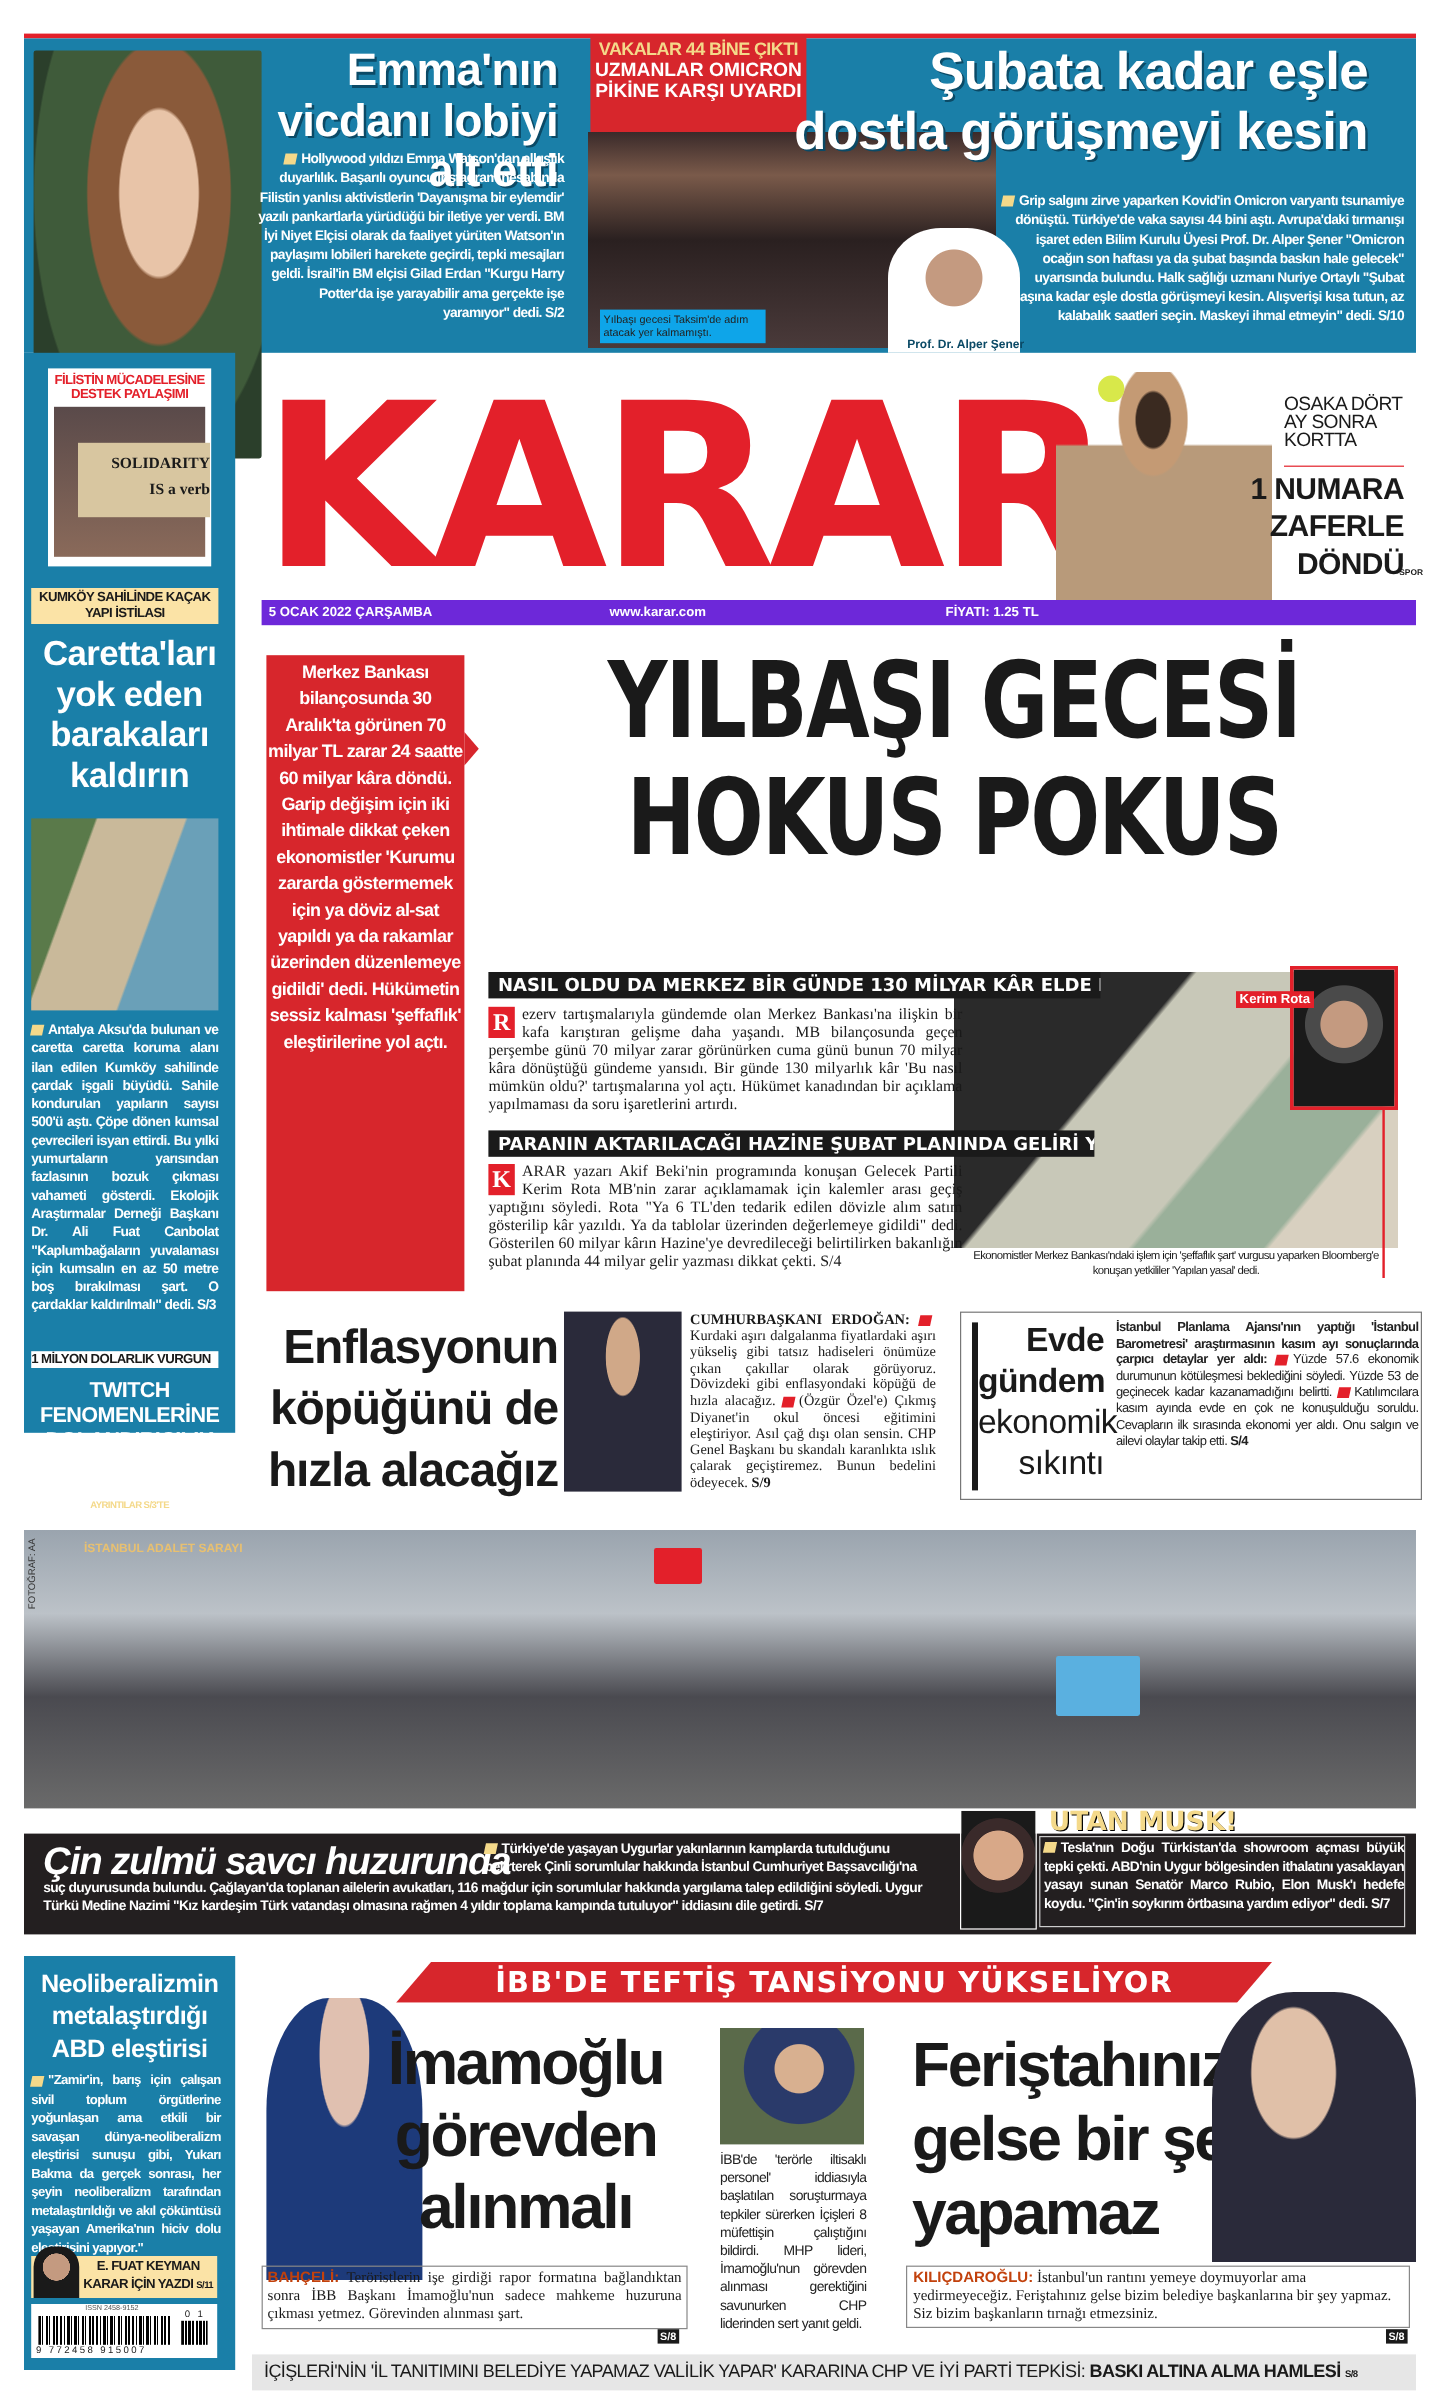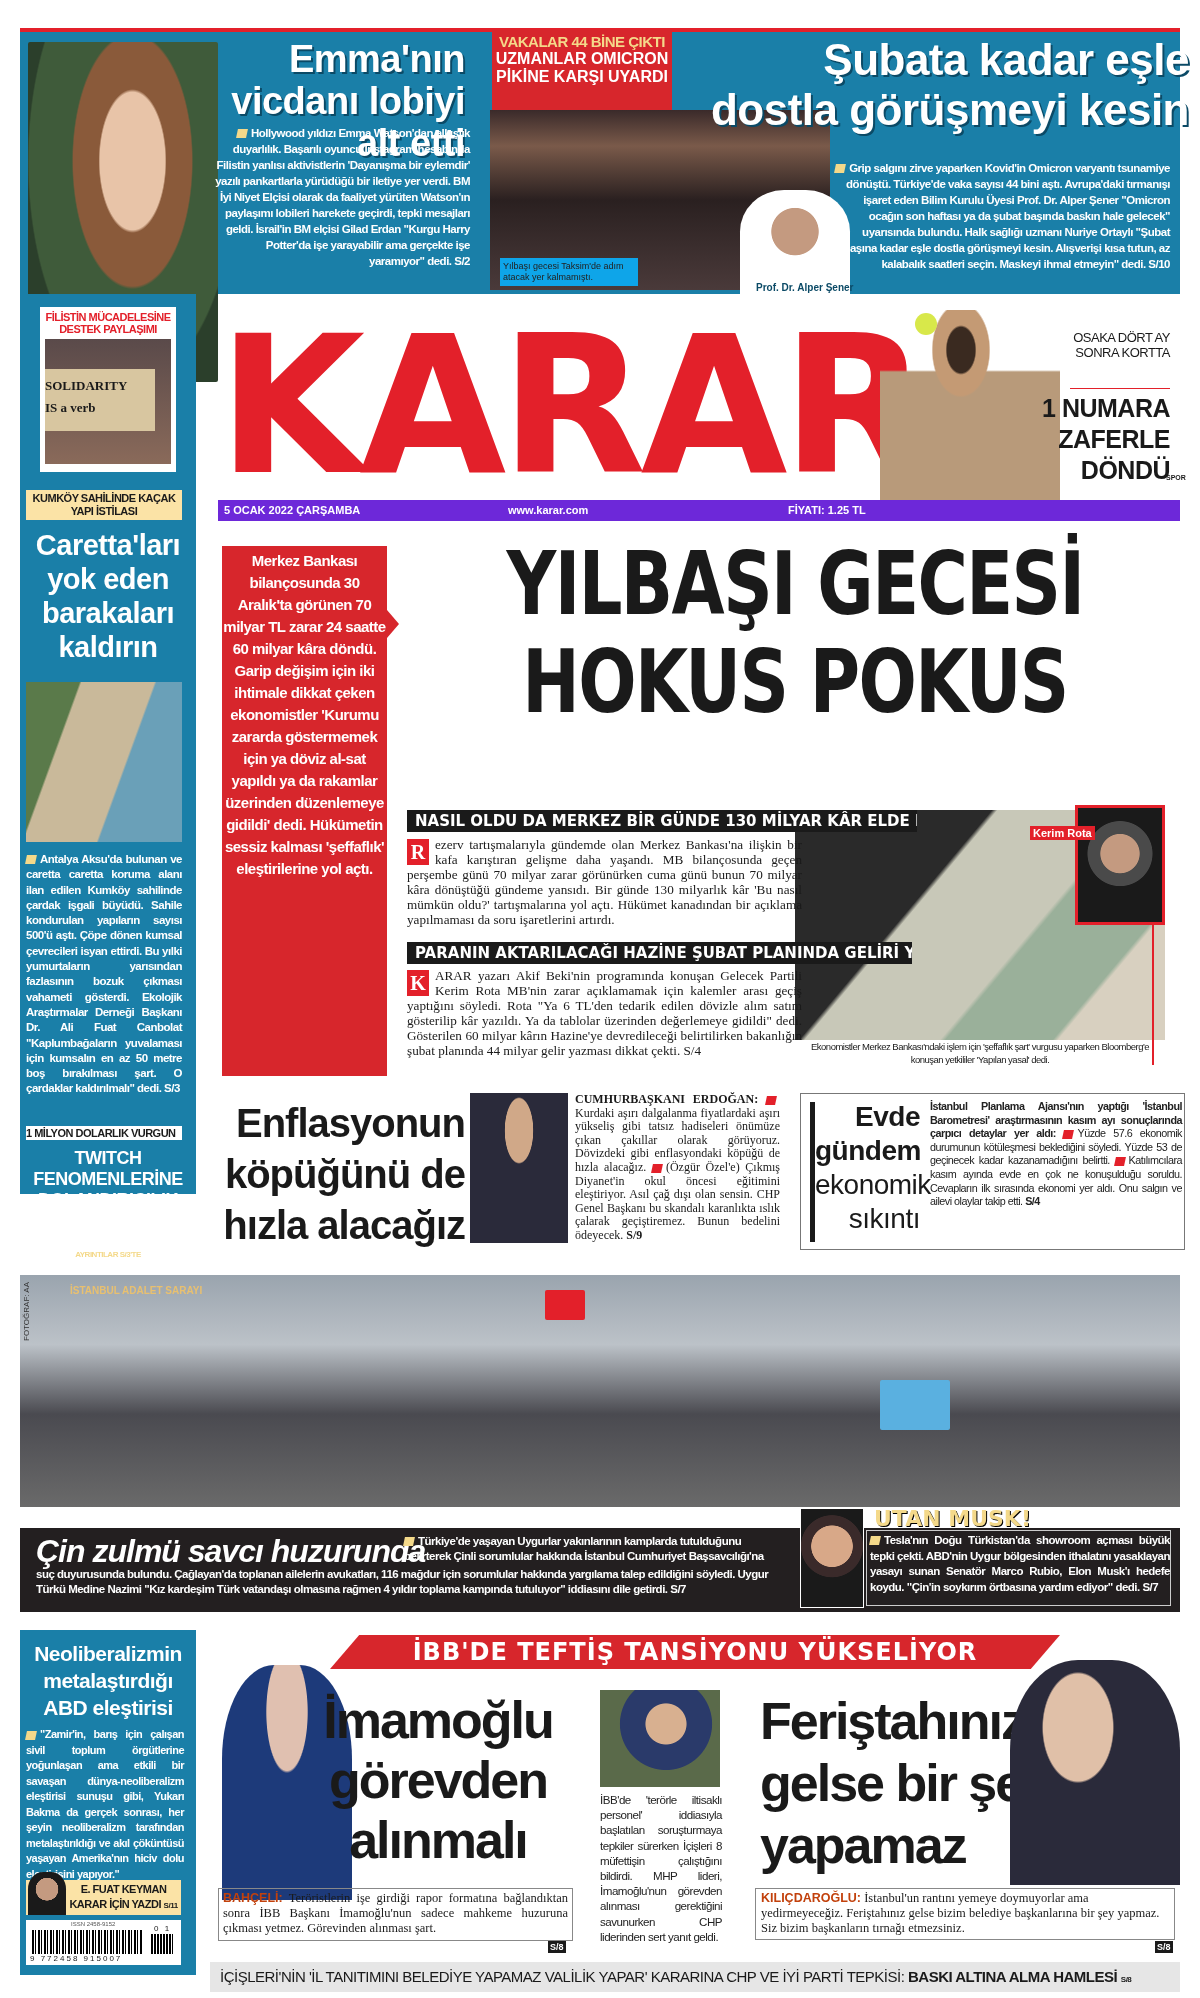--- a/index.html
+++ b/index.html
@@ -19,42 +19,42 @@
 #emma-photo{left:28px;top:42px;width:190px;height:340px;background:radial-gradient(ellipse at 55% 35%,#e8c4a8 0 22%,#8a5a3a 23% 40%,#3f5b3a 41% 70%,#2b3f2b 71%);border-radius:2px}
 #emma-title{left:215px;top:38px;width:250px;text-align:right;color:#fff;font-weight:bold;font-size:38px;line-height:42px;text-shadow:2px 2px 0 #0b4a66}
 #emma-text{left:215px;top:125px;width:255px;text-align:right;color:#fff;font-size:11.5px;line-height:16px;font-weight:bold}
 #omicron-box{left:492px;top:30px;width:180px;height:80px;background:#d7262c;text-align:center;color:#fff}
 #omicron-box .k1{color:#f4d98a;font-weight:bold;font-size:15px;margin-top:3px}
 #omicron-box .k2{font-weight:bold;font-size:16px;line-height:18px;font-family:Liberation Sans, sans-serif}
 #crowd-photo{left:490px;top:110px;width:340px;height:180px;background:linear-gradient(180deg,#3a2a2a 0,#7a5a4a 20%,#2a2020 50%,#4a3a3a 100%)}
 #crowd-cap{left:500px;top:258px;width:138px;background:#0ea5e9;color:#222;font-size:9px;line-height:11px;padding:3px}
 #doctor-photo{left:740px;top:190px;width:110px;height:104px;background:radial-gradient(circle at 50% 40%,#c49a80 0 28%,#fff 29%);border-radius:40% 40% 0 0}
 #doctor-cap{left:756px;top:282px;width:100px;font-size:10px;color:#0b4a66;font-weight:bold}
-#subata-title{left:689px;top:35px;width:500px;text-align:right;color:#fff;font-weight:bold;font-size:44px;line-height:50px;text-shadow:2px 2px 0 #0b4a66}
+#subata-title{left:640px;top:35px;width:500px;text-align:right;color:#fff;font-weight:bold;font-size:44px;line-height:50px;text-shadow:2px 2px 0 #0b4a66}
 #subata-text{left:830px;top:160px;width:340px;text-align:right;color:#fff;font-size:11.5px;line-height:16px;font-weight:bold}
 
 
 #side1{left:20px;top:294px;width:176px;height:900px}
 #filistin-box{left:40px;top:307px;width:136px;height:165px;background:#fff;text-align:center}
 #filistin-box .t{color:#e3202a;font-weight:bold;font-size:11px;line-height:12px;padding-top:4px}
 #solidarity{margin:4px auto 0;width:126px;height:125px;background:linear-gradient(#5a4a4a,#8a6a5a);position:relative}
-#solidarity .card{position:absolute;left:0;top:30px;width:110px;height:62px;background:#d8c6a0;font-family:"Liberation Serif",serif;font-weight:bold;font-size:13px;text-align:left;padding-top:6px;line-height:22px}
+#solidarity .card{position:absolute;left:20px;top:30px;width:110px;height:62px;background:#d8c6a0;font-family:"Liberation Serif",serif;font-weight:bold;font-size:13px;text-align:right;padding-top:6px;line-height:22px}
 #kumkoy-box{left:26px;top:490px;width:156px;background:#fbe3a6;text-align:center;font-weight:bold;font-size:11px;line-height:13px;padding:2px 0}
 #caretta-title{left:20px;top:528px;width:176px;text-align:center;color:#fff;font-weight:bold;font-size:29px;line-height:34px}
 #beach-photo{left:26px;top:682px;width:156px;height:160px;background:linear-gradient(110deg,#5a7a4a 0 25%,#c9b99a 26% 60%,#6aa0b8 61%)}
 #caretta-text{left:26px;top:852px;width:156px;color:#fff;font-weight:bold;font-size:11.5px;line-height:15.3px;text-align:justify}
 #twitch-kicker{left:26px;top:1126px;width:156px;background:#fff;color:#1a1a1a;text-align:left;font-weight:bold;font-size:11px;padding:1px 0}
 #twitch-title{left:20px;top:1148px;width:176px;text-align:center;color:#fff;font-weight:bold;font-size:18px;line-height:21px}
 #twitch-more{left:20px;top:1250px;width:176px;text-align:center;color:#f4d98a;font-weight:bold;font-size:8px}
 
 
 #masthead{left:218px;top:318px;width:520px;height:178px;color:#e3202a;font-weight:bold;font-size:190px;line-height:178px;letter-spacing:-6px;font-family:"DejaVu Sans",sans-serif}
 #osaka-photo{left:880px;top:310px;width:180px;height:200px;background:radial-gradient(ellipse at 45% 20%,#3a2a20 0 10%,#c49a74 11% 20%,transparent 21%),linear-gradient(180deg,transparent 30%,#b89a7a 31% 100%);border-radius:30% 30% 0 0}
 #osaka-ball{left:915px;top:313px;width:22px;height:22px;border-radius:50%;background:#d8e84a}
-#osaka-kicker{left:1070px;top:330px;width:100px;text-align:right;font-size:13px;line-height:15px;color:#1a1a1a}
+#osaka-kicker{left:1070px;top:330px;width:100px;text-align:left;font-size:16px;line-height:15px;color:#1a1a1a}
 #osaka-line{left:1070px;top:388px;width:100px;height:1px;background:#e3202a}
 #osaka-title{left:1020px;top:393px;width:150px;text-align:right;font-weight:bold;font-size:25px;line-height:31px;color:#1a1a1a}
 #osaka-spor{left:1166px;top:474px;font-size:7px;font-weight:bold}
 #datebar{left:218px;top:500px;width:962px;height:21px;background:#6d28d9;color:#fff;font-weight:bold;font-size:11px;line-height:21px}
 
 
 #mb-box{left:222px;top:546px;width:165px;height:530px;background:#d7262c;color:#fff;text-align:center;font-weight:bold;font-size:15px;line-height:22px;padding-top:4px}
 #mb-arrow{left:387px;top:610px;width:0;height:0;border-top:14px solid transparent;border-bottom:14px solid transparent;border-left:12px solid #d7262c}
 #manset{left:400px;top:535px;width:790px;text-align:center;font-weight:bold;font-size:88px;line-height:98px;color:#1a1a1a;letter-spacing:-2px;font-family:"DejaVu Sans",sans-serif;transform:scaleX(0.78);transform-origin:center top}
 #money-photo{left:795px;top:810px;width:370px;height:230px;background:linear-gradient(130deg,#2a2a2a 0 35%,#c8c8b8 36% 60%,#9ab09a 61% 80%,#d8d0c0 81%)}

